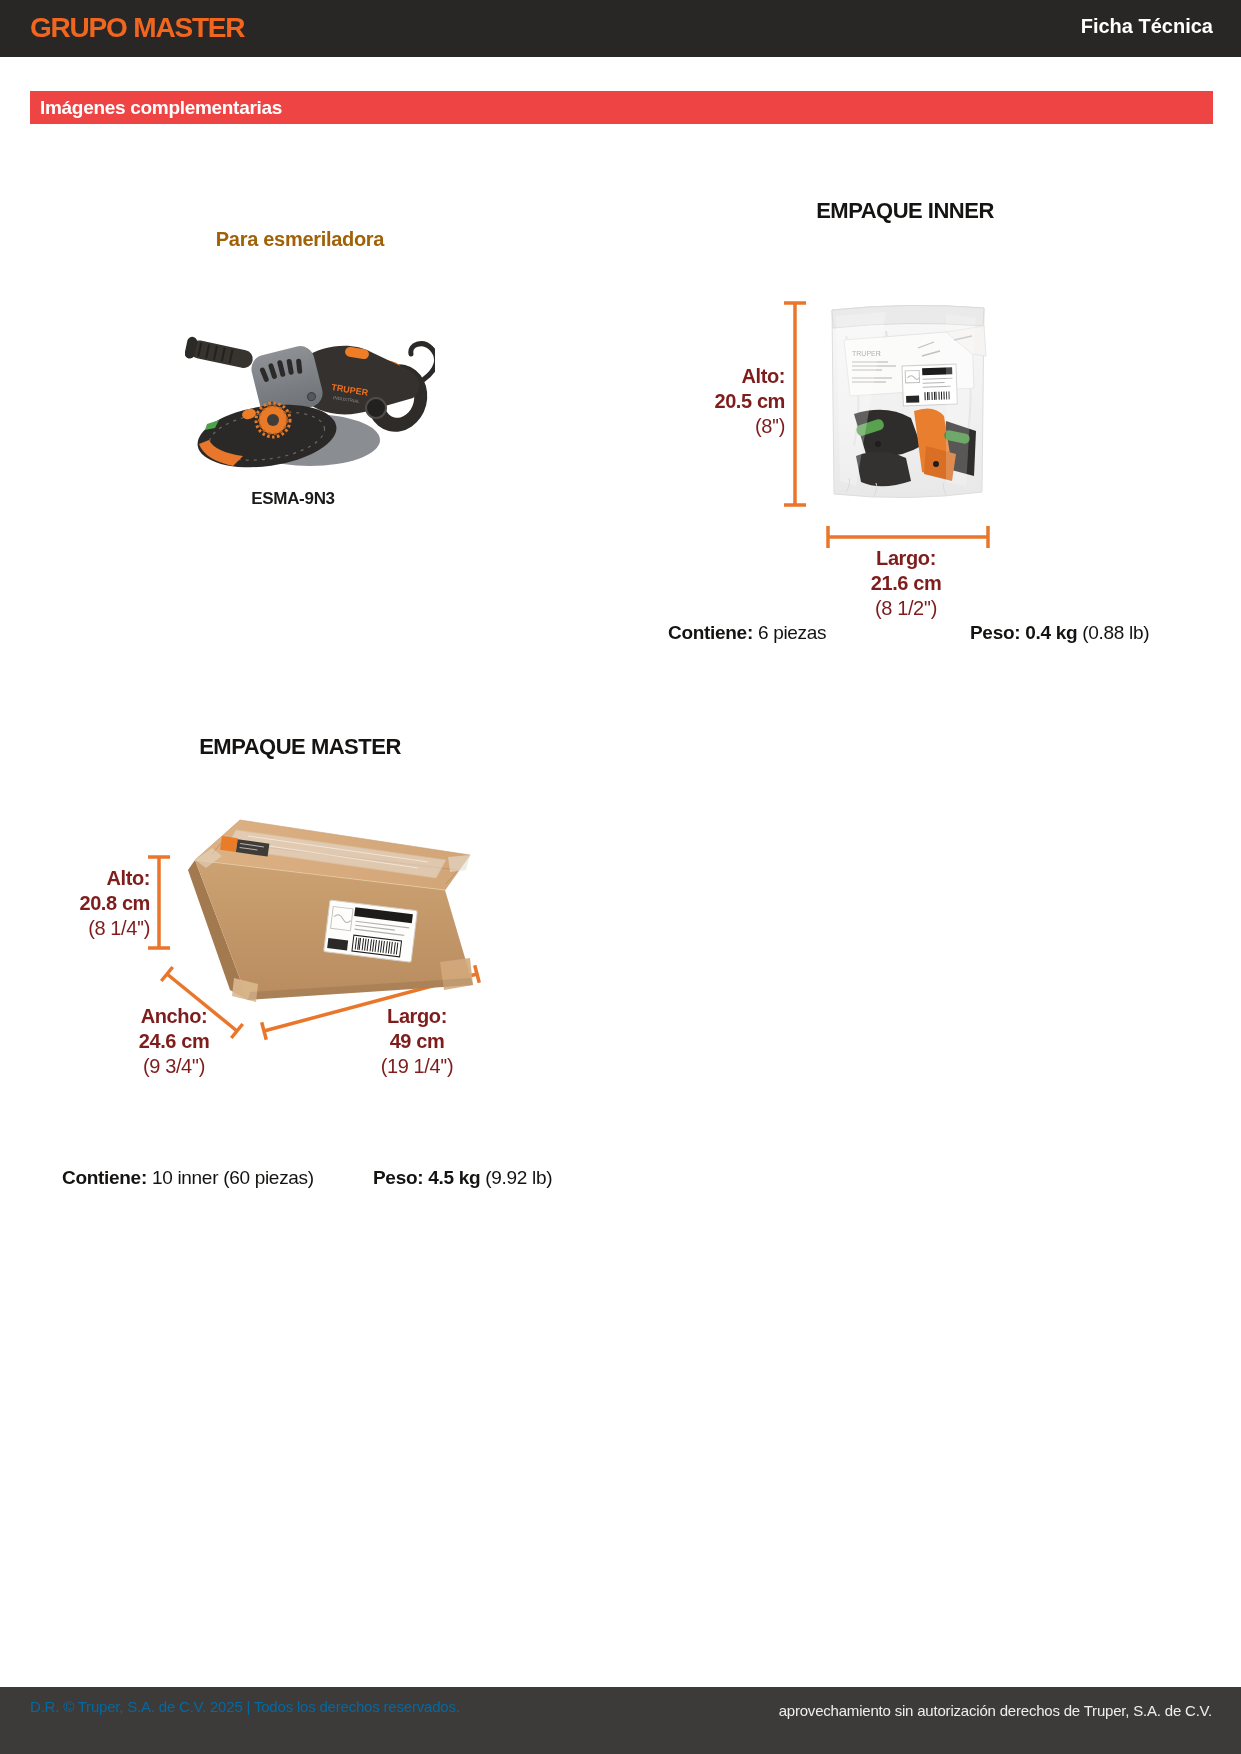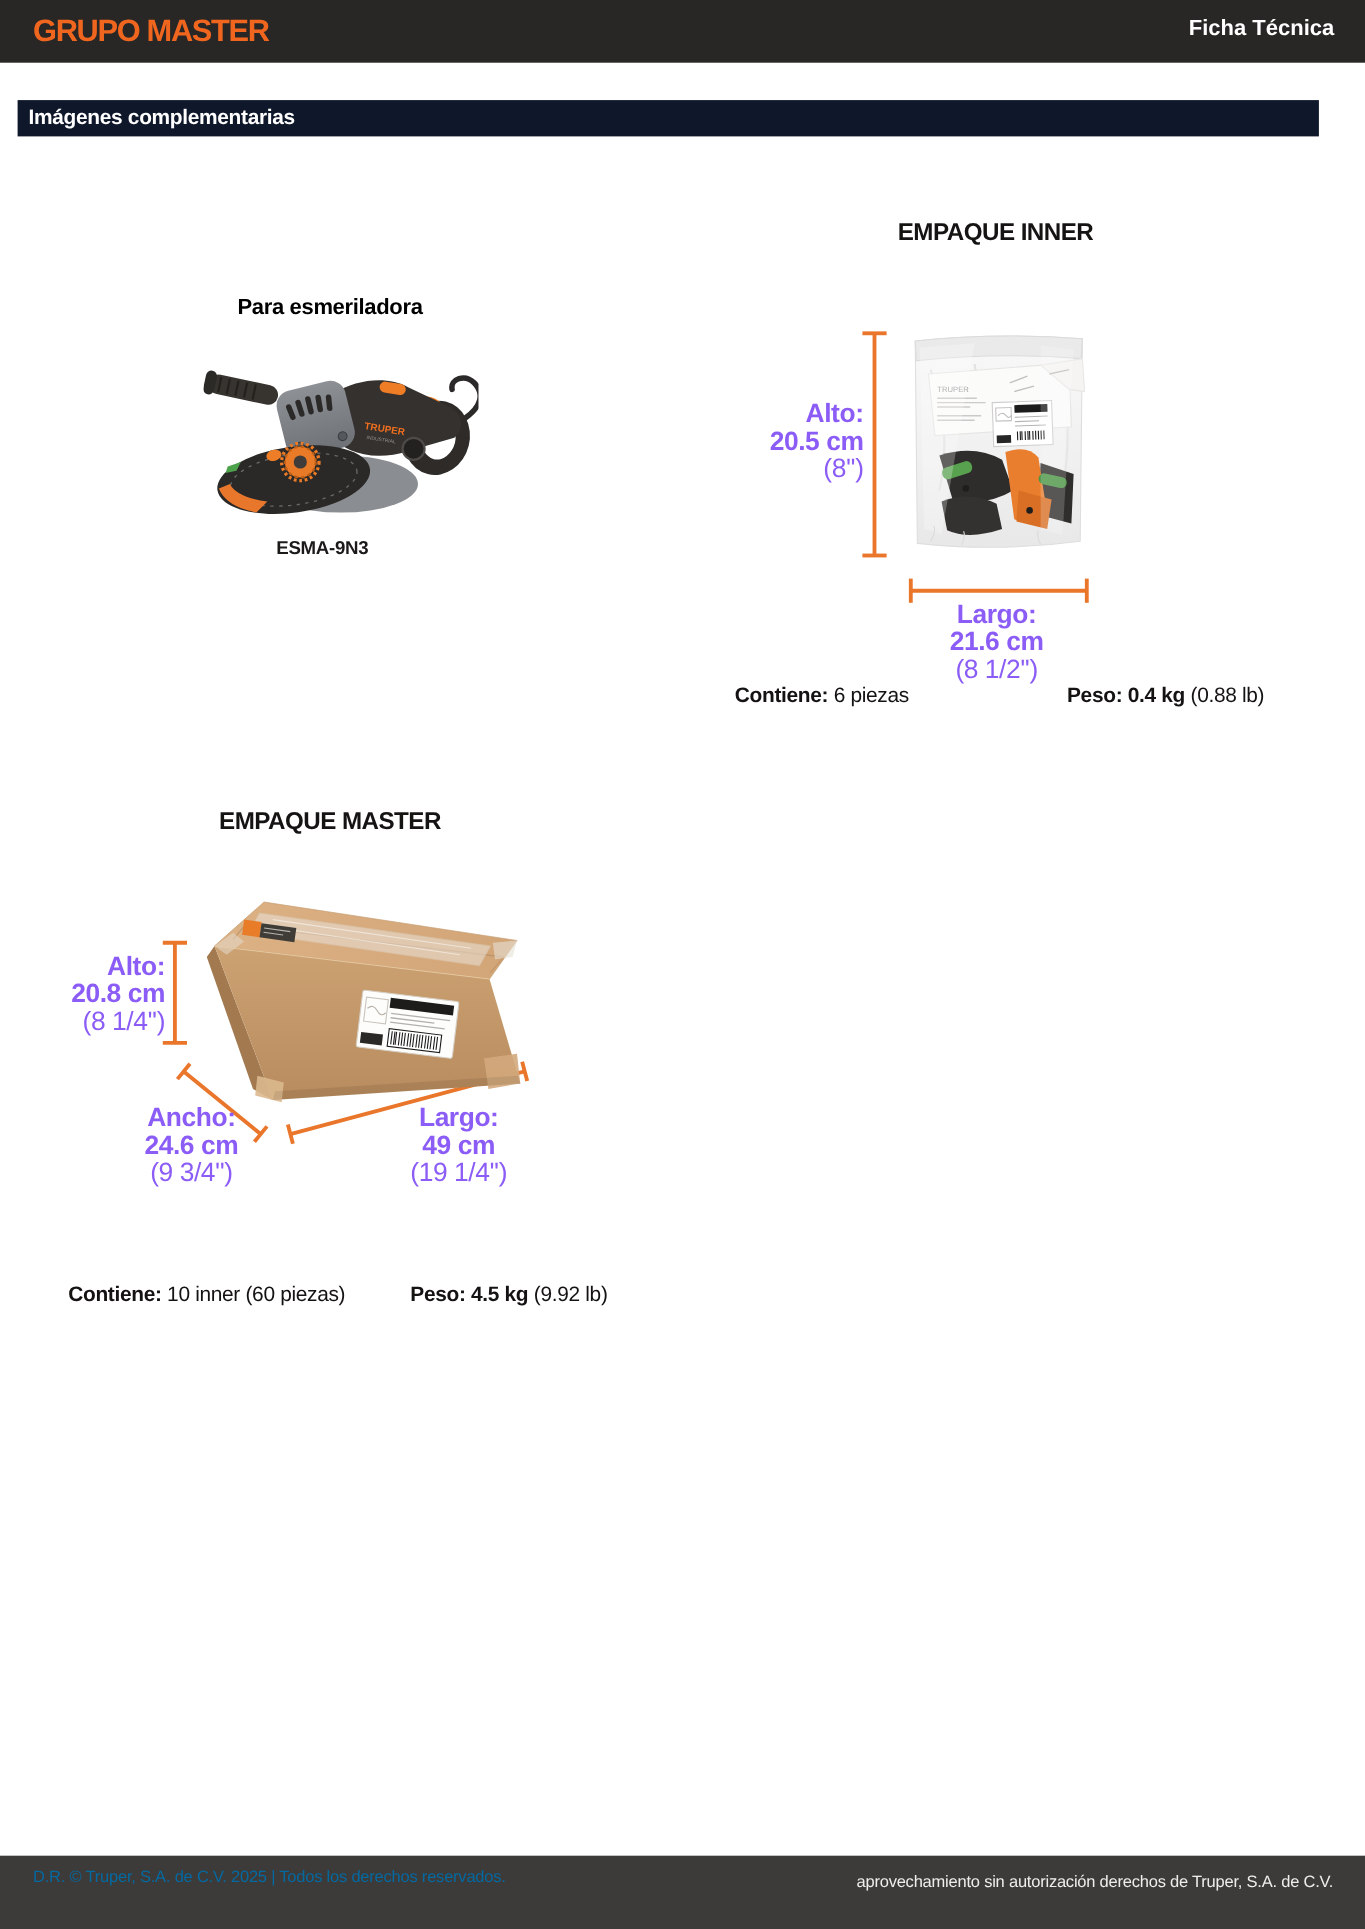--- a/index.html
+++ b/index.html
@@ -5,28 +5,28 @@
   * { margin:0; padding:0; box-sizing:border-box; }
   html,body { background:#ffffff; }
   body { font-family:"Liberation Sans", sans-serif; color:#1b1a19; }
   .page { position:relative; width:1241px; height:1754px; background:#fff; overflow:hidden; }
   .abs { position:absolute; }
 
   .header-bar { left:0; top:0; width:1241px; height:57px; background:#282725; }
   .brand-logo { left:30px; top:12px; font-size:28px; font-weight:700; letter-spacing:-1.2px; color:#f1661f; }
   .doc-type { right:28px; top:15px; font-size:20px; font-weight:700; color:#ffffff; }
 
-  .banner { left:16px; top:91px; width:1183px; height:33px; background:#0f172a; }
+  .banner { left:30px; top:91px; width:1183px; height:33px; background:#ef4444; }
   .banner-text { padding-left:10px; line-height:33px; font-size:19px; font-weight:700; letter-spacing:-0.3px; color:#ffffff; }
 
   .sec-title { font-size:22px; font-weight:700; letter-spacing:-0.5px; text-align:center; color:#151413; }
-  .caption   { font-size:20px; font-weight:700; letter-spacing:-0.3px; text-align:center; color:#000000;margin-top:40px; }
+  .caption   { font-size:20px; font-weight:700; letter-spacing:-0.3px; text-align:center; color:#a16207; }
   .sku       { font-size:17px; font-weight:700; letter-spacing:-0.3px; text-align:center; color:#1b1a19; }
 
-  .dim { font-size:24px; letter-spacing:-0.4px; line-height:25px; color:#8b5cf6; }
+  .dim { font-size:20px; letter-spacing:-0.4px; line-height:25px; color:#7f1d1d; }
   .dim .m { font-weight:700; }
   .dim .i { font-weight:400; }
   .dim.right  { text-align:right; }
   .dim.center { text-align:center; }
 
   .spec-row { font-size:19px; letter-spacing:-0.3px; color:#141312; white-space:nowrap; }
   .spec-row .b { font-weight:700; margin-right:5px; }
 
   .footer-bar { left:0; top:1687px; width:1241px; height:67px; background:#3d3b3a; }
   .footer-left { left:30px; top:1698px; font-size:15px; color:#0369a1; letter-spacing:-0.2px; }

